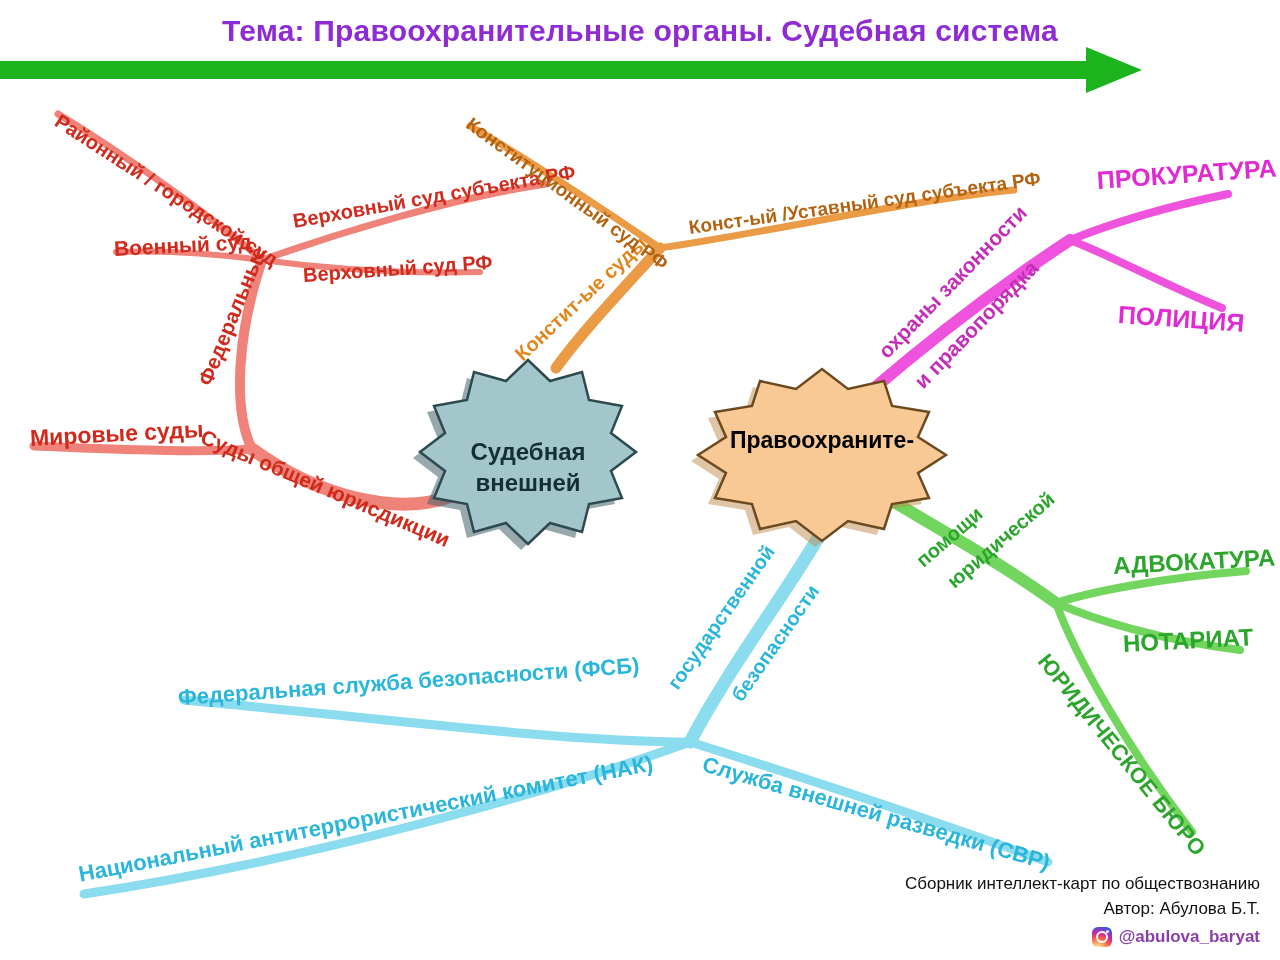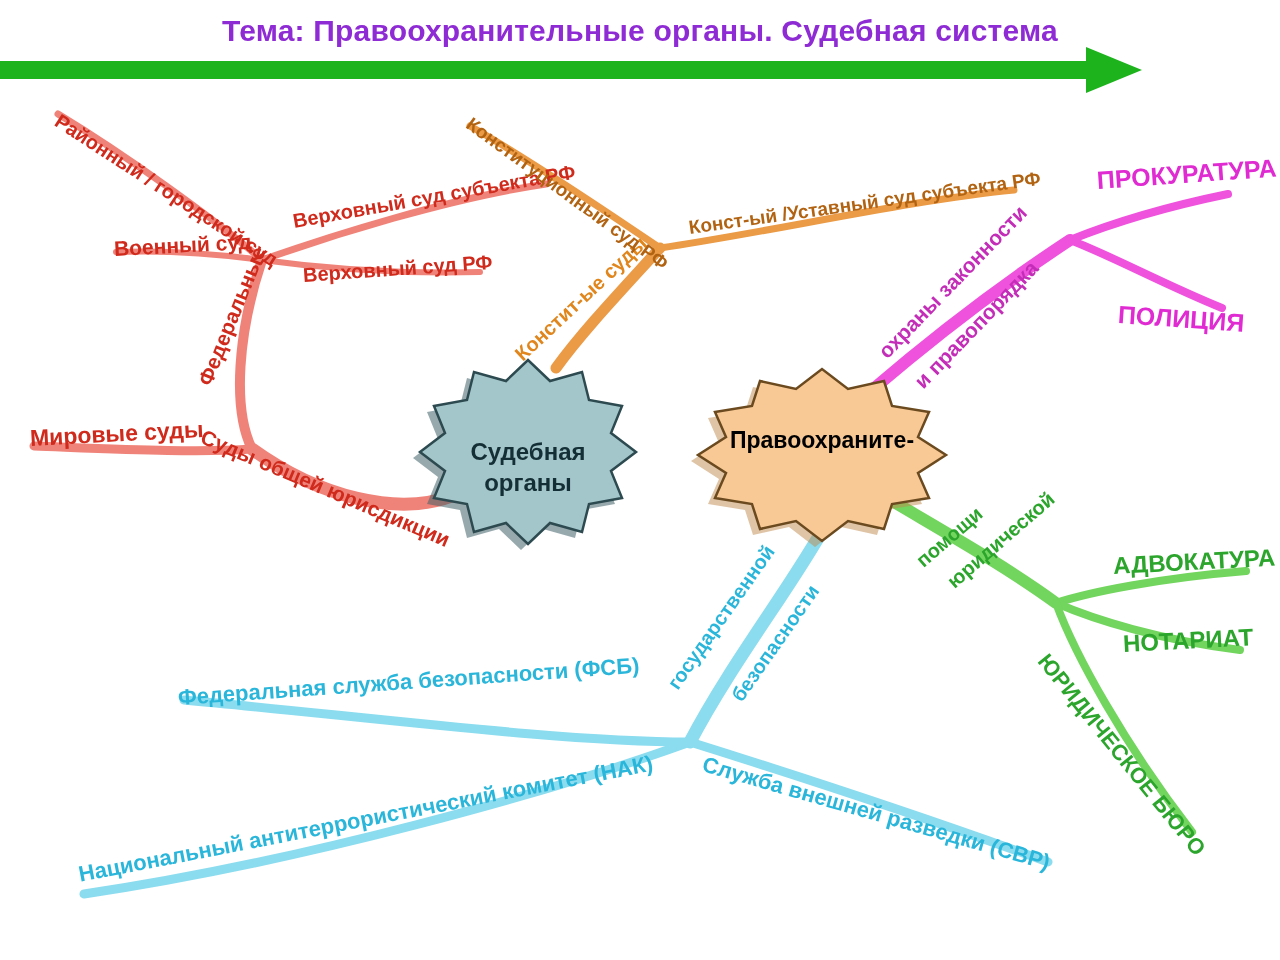--- a/index.html
+++ b/index.html
@@ -86,21 +86,21 @@
     </g>
 
     <g>
       <polygon opacity="0.5" fill="#c08a4e" transform="translate(815,461)" points="124,0 96,18 107,43 70,49 62,74 26,66 0,86 -26,66 -62,74 -70,49 -107,43 -96,18 -124,0 -96,-18 -107,-43 -70,-49 -62,-74 -26,-66 0,-86 26,-66 62,-74 70,-49 107,-43 96,-18"></polygon>
       <polygon fill="#f8c995" stroke="#6b4a1f" stroke-width="2.5" transform="translate(822,455)" points="124,0 96,18 107,43 70,49 62,74 26,66 0,86 -26,66 -62,74 -70,49 -107,43 -96,18 -124,0 -96,-18 -107,-43 -70,-49 -62,-74 -26,-66 0,-86 26,-66 62,-74 70,-49 107,-43 96,-18"></polygon>
     </g>
   </svg>
 
   <div class="center-label center-judicial">
     <div>Судебная</div>
-    <div>органы</div>
+    <div>внешней</div>
   </div>
   <div class="center-label center-law">
     <div>Правоохраните-</div>
   </div>
 
   <span class="lbl red-t" style="left:30px;top:426px;font-size:23px;transform:rotate(-3deg);">Мировые суды</span>
   <span class="lbl red-t" style="left:202px;top:424px;font-size:21px;transform:rotate(23deg);">Суды общей юрисдикции</span>
   <span class="lbl red-t" style="left:204px;top:373px;font-size:21px;transform:rotate(-68deg);">Федеральные</span>
   <span class="lbl red-t" style="left:57px;top:108px;font-size:20px;transform:rotate(33deg);">Районный / городской суд</span>
   <span class="lbl red-t" style="left:114px;top:237px;font-size:21px;transform:rotate(-3deg);">Военный суд</span>
@@ -121,14 +121,22 @@
   <span class="lbl green-t" style="left:1113px;top:553px;font-size:24px;transform:rotate(-3deg);">АДВОКАТУРА</span>
   <span class="lbl green-t" style="left:1123px;top:631px;font-size:24px;transform:rotate(-3deg);">НОТАРИАТ</span>
   <span class="lbl green-t" style="left:1042px;top:645px;font-size:22px;transform:rotate(51deg);">ЮРИДИЧЕСКОЕ БЮРО</span>
 
   <span class="lbl cyan-t" style="left:672px;top:676px;font-size:20px;transform:rotate(-55deg);">государственной</span>
   <span class="lbl cyan-t" style="left:736px;top:688px;font-size:20px;transform:rotate(-55deg);">безопасности</span>
   <span class="lbl cyan-t" style="left:178px;top:686px;font-size:22px;transform:rotate(-4deg);">Федеральная служба безопасности (ФСБ)</span>
   <span class="lbl cyan-t" style="left:79px;top:863px;font-size:22px;transform:rotate(-11deg);">Национальный антитеррористический комитет (НАК)</span>
   <span class="lbl cyan-t" style="left:703px;top:752px;font-size:22px;transform:rotate(16deg);">Служба внешней разведки (СВР)</span>
 
+  <div class="footer">
+    <div class="f-line">Сборник интеллект-карт по обществознанию</div>
+    <div class="f-line">Автор: Абулова Б.Т.</div>
+    <div class="ig-row">
+      <span class="ig-icon"></span>
+      <span>@abulova_baryat</span>
+    </div>
+  </div>
 
 </div>
 
 </body></html>

